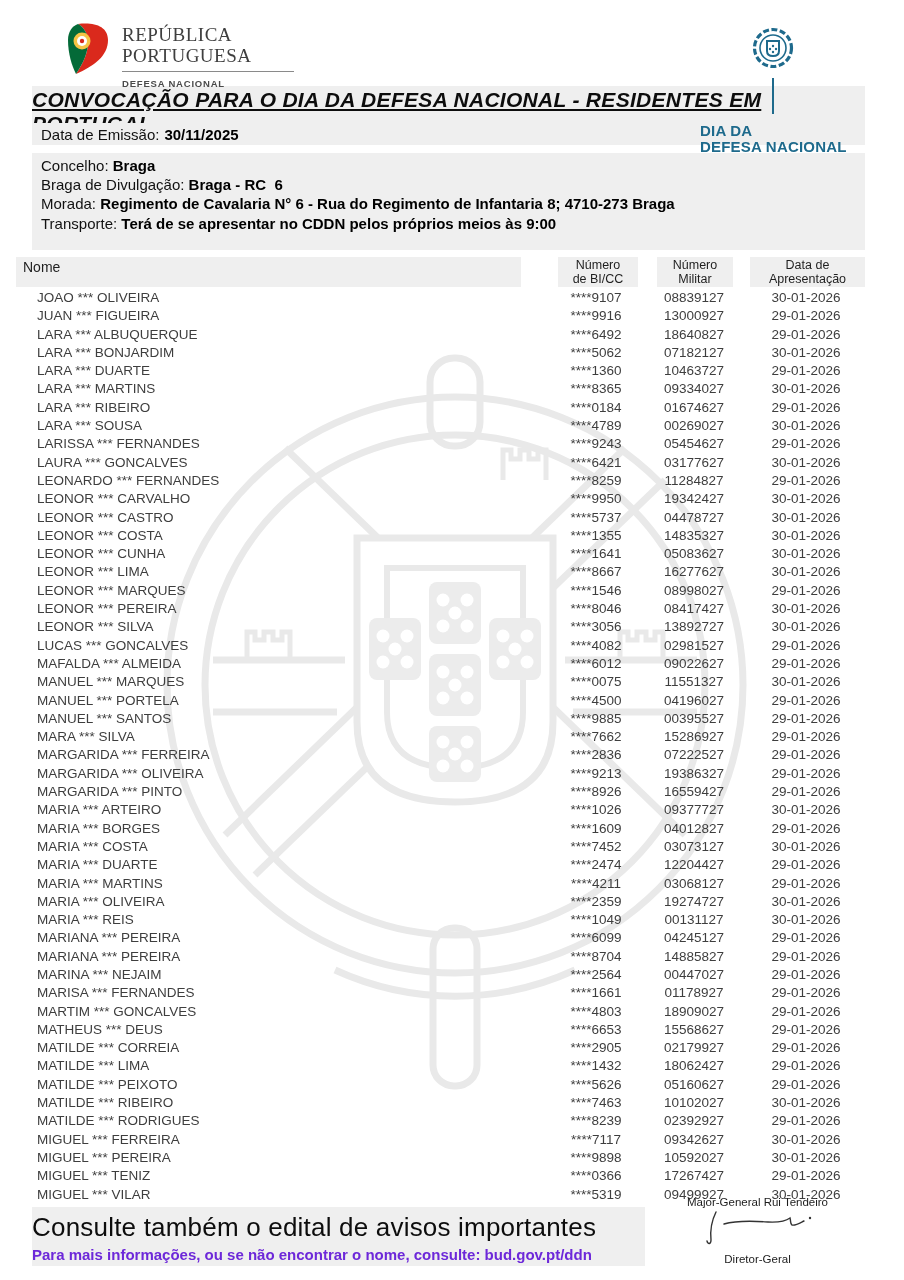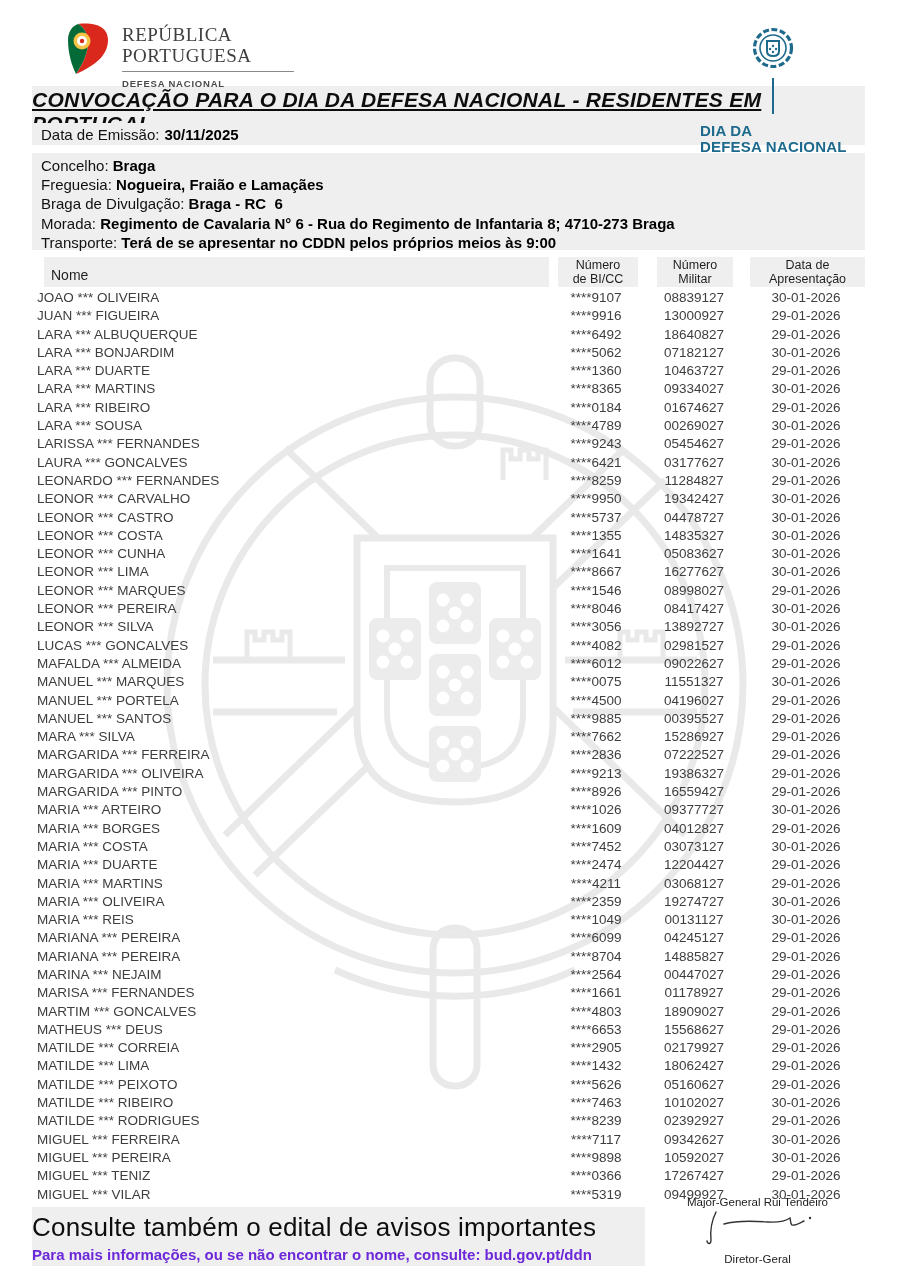--- a/index.html
+++ b/index.html
@@ -44,21 +44,21 @@
     text-decoration:underline; letter-spacing:0.3px;
   }
   .band-emission { top:123px; height:22px; display:flex; align-items:center; padding-left:9px; font-size:15px; color:#111; }
   .band-emission b { margin-left:5px; color:#000; }
   .band-info { top:153px; height:97px; padding:3px 9px; }
   .info-line { font-size:15px; line-height:19.2px; color:#111; white-space:pre-wrap; }
   .info-line b { color:#000; }
 
   
   .th { position:absolute; top:257px; height:30px; font-size:12.5px; color:#1f1f1f; }
-  .th-name  { left:44px;  width:505px; display:flex; align-items:flex-end; padding:0 0 4px 7px; font-size:14px; }
+  .th-name  { left:16px;  width:505px; display:flex; align-items:flex-end; padding:0 0 12px 7px; font-size:14px; }
   .th-col   { display:flex; align-items:center; justify-content:center; text-align:center; white-space:pre-line; line-height:14px; }
   .th-bicc  { left:558px; width:80px; }
   .th-mil   { left:657px; width:76px; }
   .th-date  { left:750px; width:115px; }
 
   .tbody { position:absolute; left:32px; top:289px; width:833px; z-index:1; }
   .trow { position:relative; height:18.3px; }
   .rc { position:absolute; top:0; font-size:13.5px; line-height:18.3px; color:#3e3e3e; white-space:nowrap; }
   .r-name { left:5px; }
   .r-bicc { left:494px; width:140px; text-align:center; }
@@ -181,21 +181,20 @@
     <span>CONVOCAÇÃO PARA O DIA DA DEFESA NACIONAL - RESIDENTES EM PORTUGAL</span>
   </div>
 
   <div class="band band-emission bg-gray">
     <span>Data de Emissão:</span>
     <b>30/11/2025</b>
   </div>
 
   <div class="band band-info bg-gray">
     <div class="info-line"><span>Concelho:</span> <b>Braga</b></div>
-    <div class="info-line"><span>Freguesia:</span> <b>Nogueira, Fraião e Lamaçães</b></div>
     <div class="info-line"><span>Braga de Divulgação:</span> <b>Braga - RC  6</b></div>
     <div class="info-line"><span>Morada:</span> <b>Regimento de Cavalaria N° 6 - Rua do Regimento de Infantaria 8; 4710-273 Braga</b></div>
     <div class="info-line"><span>Transporte:</span> <b>Terá de se apresentar no CDDN pelos próprios meios às 9:00</b></div>
   </div>
 
   <div class="th th-name bg-gray">
       <span>Nome</span>
     </div>
   <div class="th th-col th-bicc bg-gray">Número
 de BI/CC</div>

